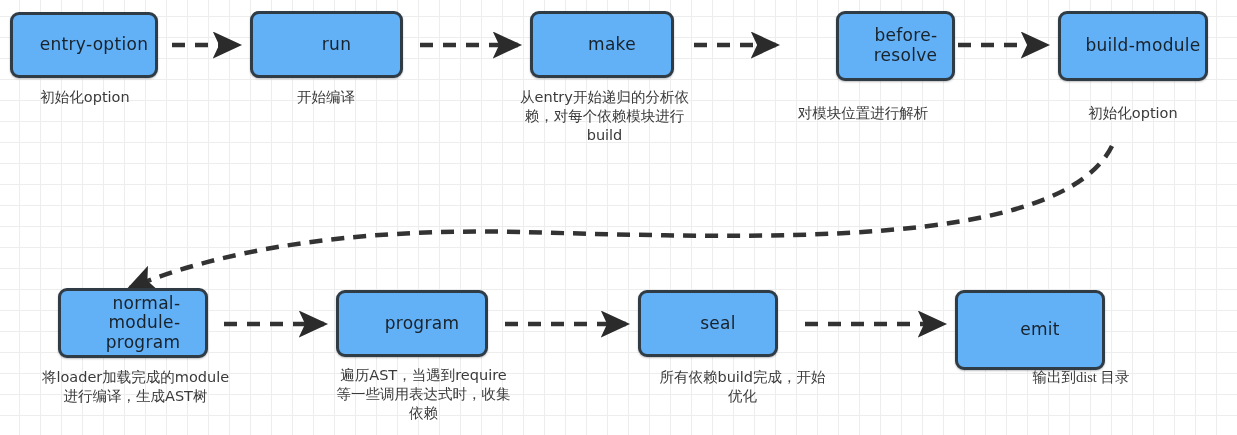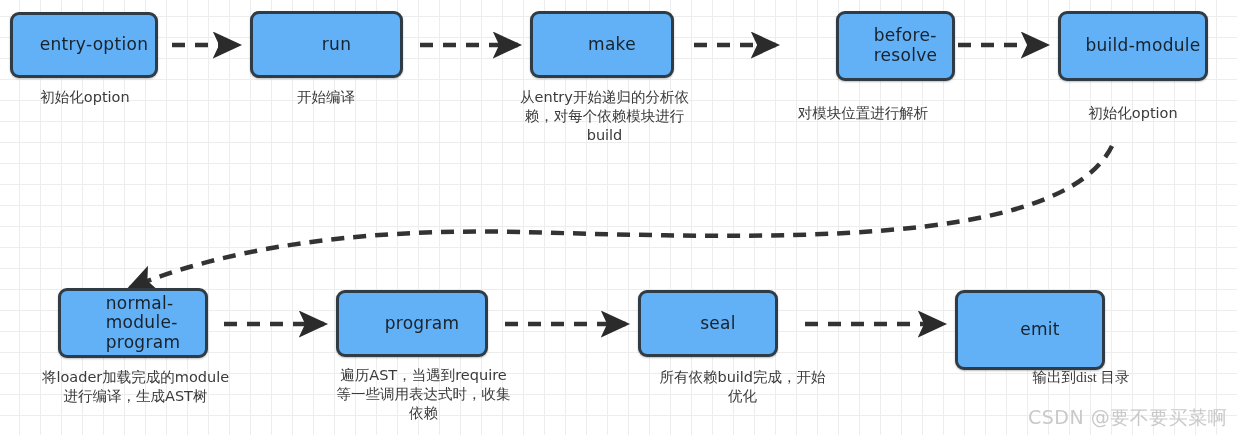--- a/index.html
+++ b/index.html
@@ -30,21 +30,21 @@
   }
   .node {
     position: absolute;
     box-sizing: border-box;
     background: #62B0F6;
     border: 3px solid #2f3b45;
     border-radius: 9px;
     display: flex;
     align-items: center;
     justify-content: center;
-    text-align: left;
+    text-align: right;
     color: #18222b;
     font-family: "DejaVu Sans", sans-serif;
     font-size: 17px;
     line-height: 1.15;
     letter-spacing: 0.3px;
     box-shadow: 0 1px 2px rgba(0,0,0,0.25);
     padding-left: 20px;
   }
   .node-label {
     white-space: pre-line;
@@ -133,15 +133,14 @@
         <span class="node-label">seal</span>
       </div>
       <div class="caption" style="left: 640px; top: 368px; width: 205px; color: rgb(58, 58, 58);">所有依赖build完成，开始
 优化</div>
       <div class="node" style="left: 955px; top: 290px; width: 150px; height: 80px; background: rgb(98, 176, 246); border-color: rgb(47, 59, 69);">
         <span class="node-label">emit</span>
       </div>
       <div class="caption" style="left: 996px; top: 368px; width: 170px; color: rgb(58, 58, 58); font-family: Liberation Serif, serif;">输出到dist 目录</div>
     </div>
 
-  <div class="watermark" style="left: 1028px; top: 405px; color: rgb(201, 201, 201);">CSDN @要不要买菜啊</div>
 
 </div>
 
 </body></html>

